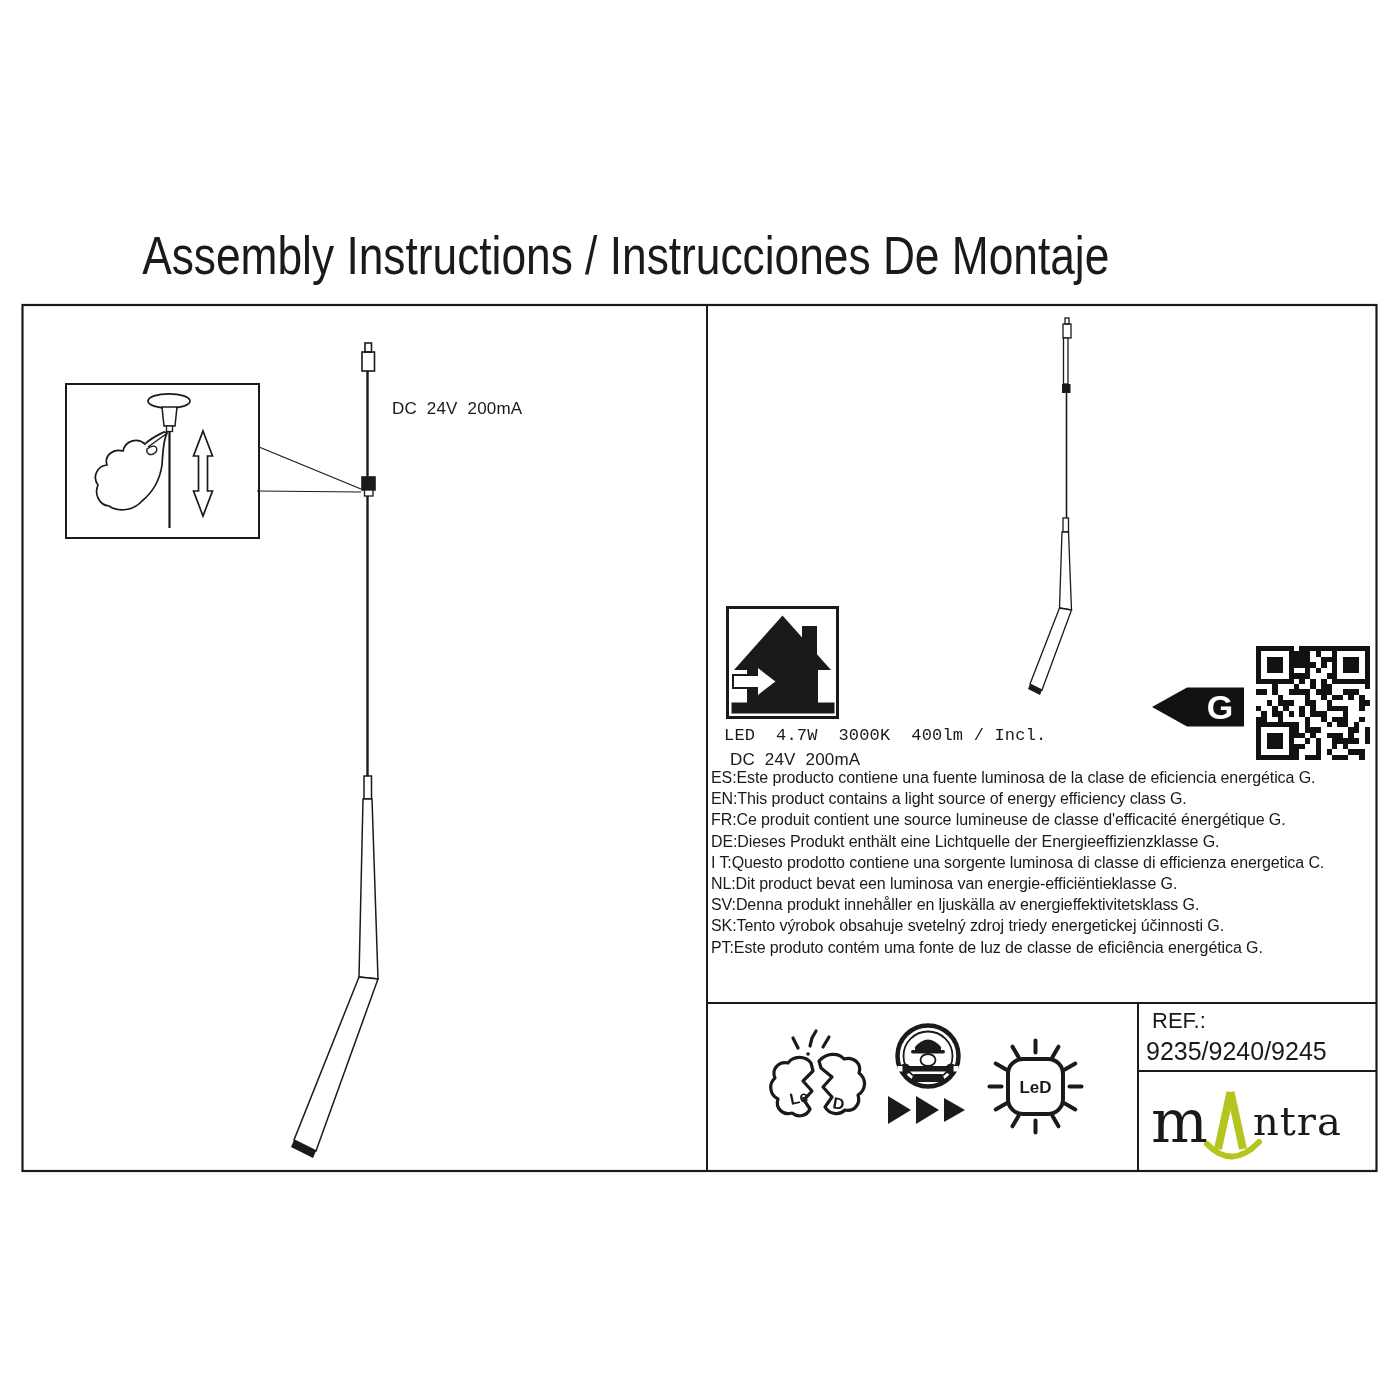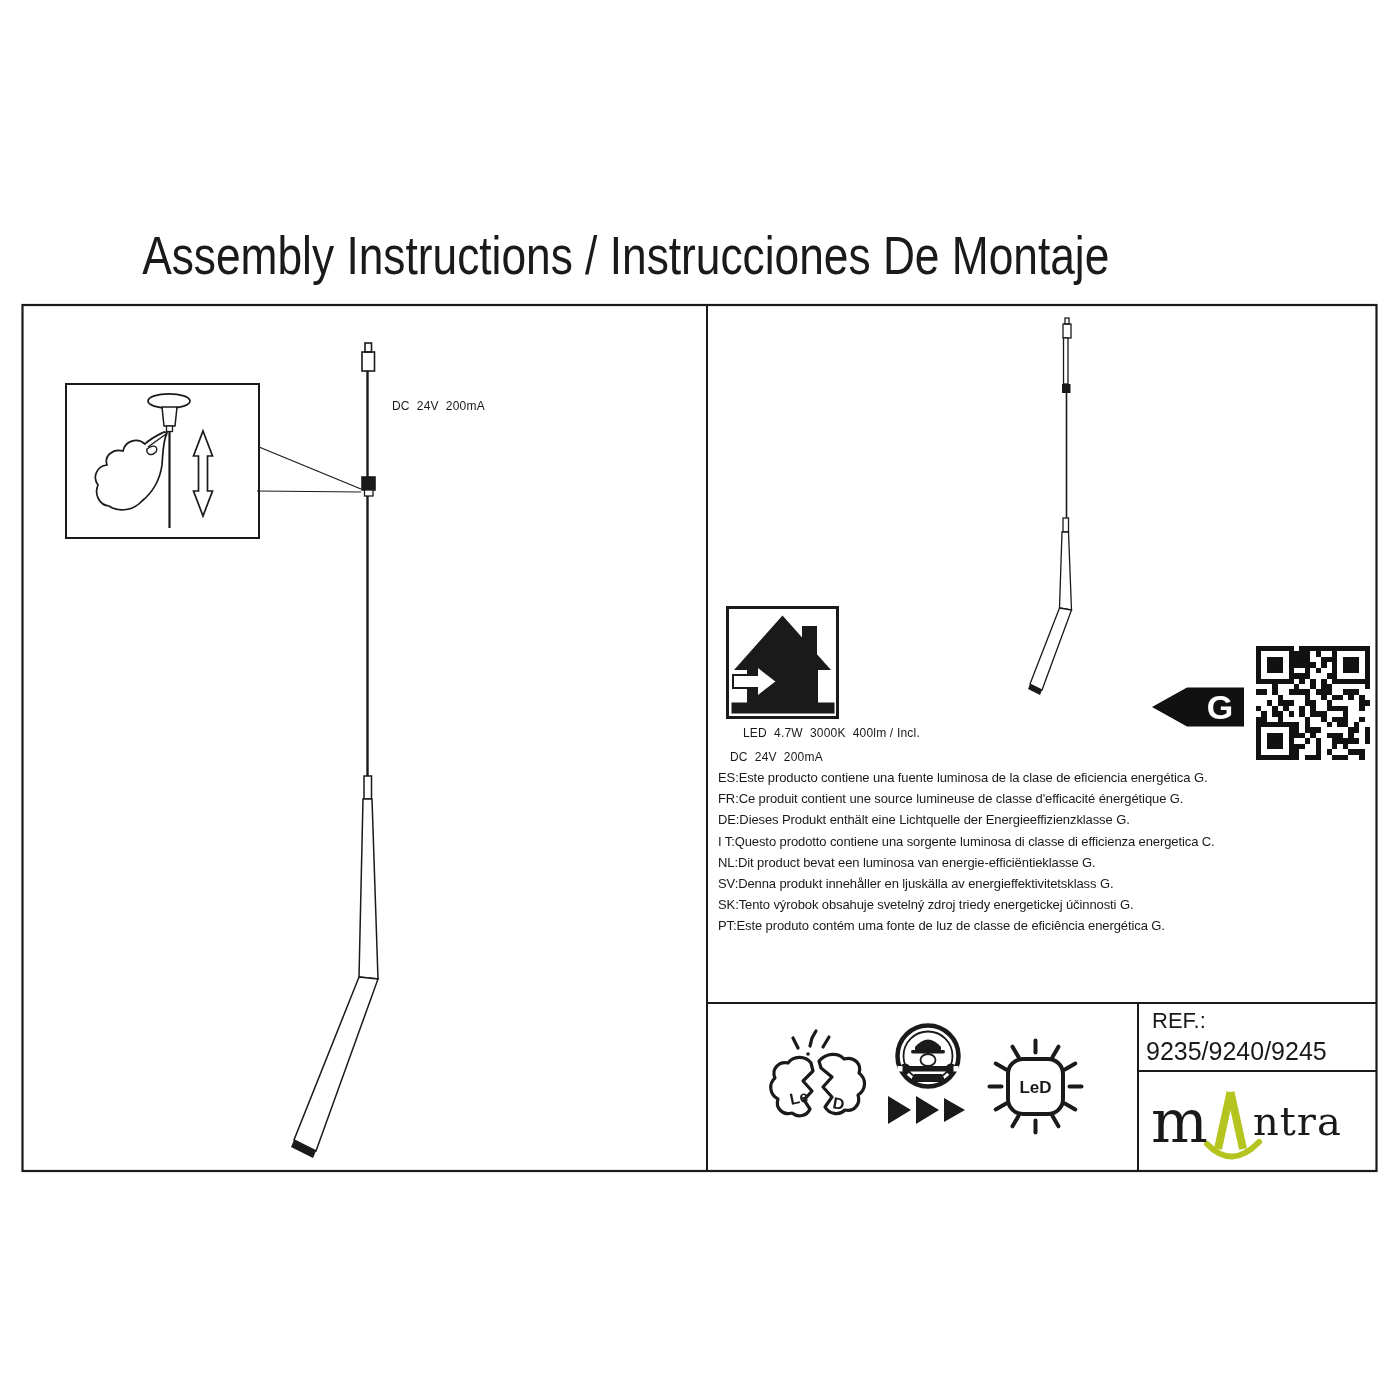--- a/index.html
+++ b/index.html
@@ -2,23 +2,23 @@
 <html><head>
 <meta charset="utf-8">
 <style>
   html,body{margin:0;padding:0;background:#fff;}
   .page{position:relative;width:1400px;height:1400px;background:#ffffff;overflow:hidden;
         font-family:"Liberation Sans","DejaVu Sans",sans-serif;color:#1a1a1a;}
   .abs{position:absolute;}
   .title{left:0;top:224px;width:1252px;text-align:center;font-size:54px;font-weight:400;
          letter-spacing:0px;white-space:nowrap;}
   .title .inner{display:inline-block;transform:scaleX(0.82);transform-origin:50% 50%;}
-  .spec{font-size:12px;white-space:pre;letter-spacing:0.2px;}
+  .spec{font-size:17px;white-space:pre;letter-spacing:0.2px;}
   .lang-block{left:711px;top:767px;width:665px;}
-  .lang-line{font-size:13px;line-height:21.2px;white-space:nowrap;letter-spacing:-0.1px;margin-left:7px;}
+  .lang-line{font-size:16px;line-height:21.2px;white-space:nowrap;letter-spacing:-0.1px;}
   .g-letter{left:1190px;top:687px;width:60px;height:40px;text-align:center;
             font-size:34px;font-weight:bold;color:#ffffff;line-height:40px;}
   .ref-label{left:1152px;top:1008px;font-size:22px;}
   .ref-numbers{left:1146px;top:1037px;font-size:25px;letter-spacing:0px;white-space:nowrap;text-align:center;}
   .logo-m{left:1151px;top:1091px;font-family:"DejaVu Serif","Liberation Serif",serif;
           font-size:60px;line-height:60px;}
   .logo-ntra{left:1253px;top:1091px;font-family:"DejaVu Serif","Liberation Serif",serif;
           font-size:40px;line-height:60px;letter-spacing:1px;}
   svg{position:absolute;left:0;top:0;}
   #qr-wrap{left:1256px;top:646px;width:114px;height:114px;}
@@ -397,25 +397,26 @@
         <rect x="19" y="20" width="1" height="1"></rect>
       </svg>
     </div>
 
   <div class="abs title">
     <span class="inner">Assembly Instructions / Instrucciones De Montaje</span>
   </div>
 
   <div class="abs spec" style="left:392px;top:399px;">DC  24V  200mA</div>
 
-  <div class="abs spec" style="left:743px;top:726px;">LED  4.7W  3000K  400lm / Incl.</div>
+  <div class="abs spec" style="left:724px;top:726px;font-family:Liberation Mono, monospace;">LED  4.7W  3000K  400lm / Incl.</div>
   <div class="abs spec" style="left:730px;top:750px;">DC  24V  200mA</div>
 
   <div class="abs lang-block">
     <div class="lang-line">ES:Este producto contiene una fuente luminosa de la clase de eficiencia energética G.</div>
+    <div class="lang-line">EN:This product contains a light source of energy efficiency class G.</div>
     <div class="lang-line">FR:Ce produit contient une source lumineuse de classe d'efficacité énergétique G.</div>
     <div class="lang-line">DE:Dieses Produkt enthält eine Lichtquelle der Energieeffizienzklasse G.</div>
     <div class="lang-line">I T:Questo prodotto contiene una sorgente luminosa di classe di efficienza energetica C.</div>
     <div class="lang-line">NL:Dit product bevat een luminosa van energie-efficiëntieklasse G.</div>
     <div class="lang-line">SV:Denna produkt innehåller en ljuskälla av energieffektivitetsklass G.</div>
     <div class="lang-line">SK:Tento výrobok obsahuje svetelný zdroj triedy energetickej účinnosti G.</div>
     <div class="lang-line">PT:Este produto contém uma fonte de luz de classe de eficiência energética G.</div>
   </div>
 
   <div class="abs g-letter">G</div>

